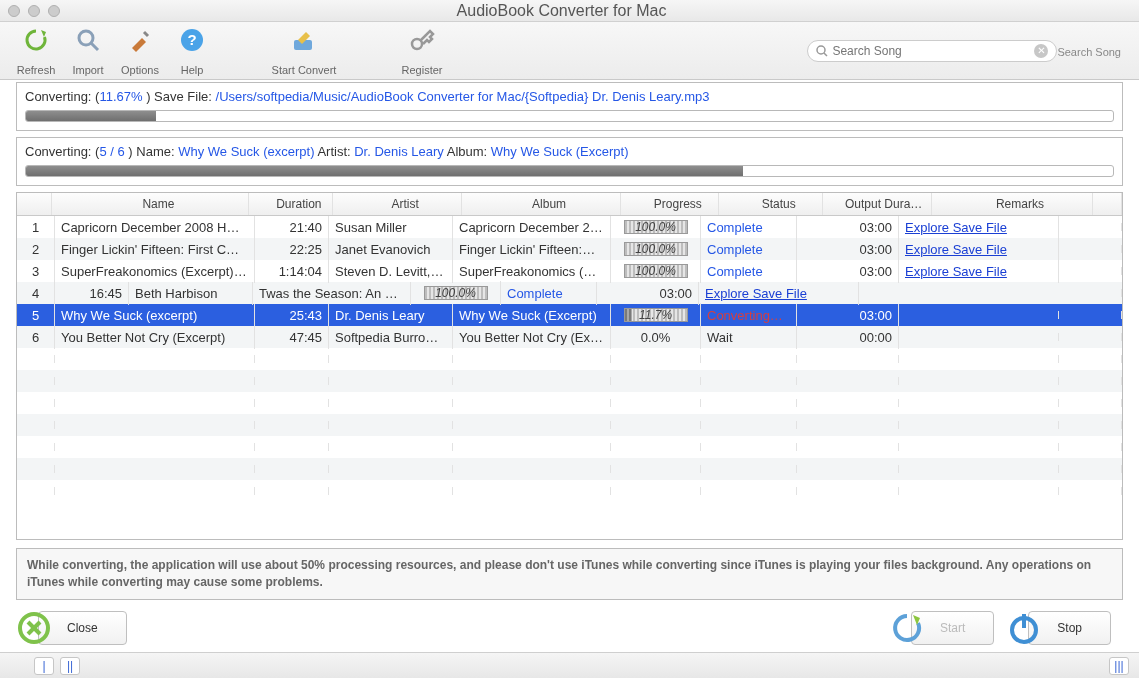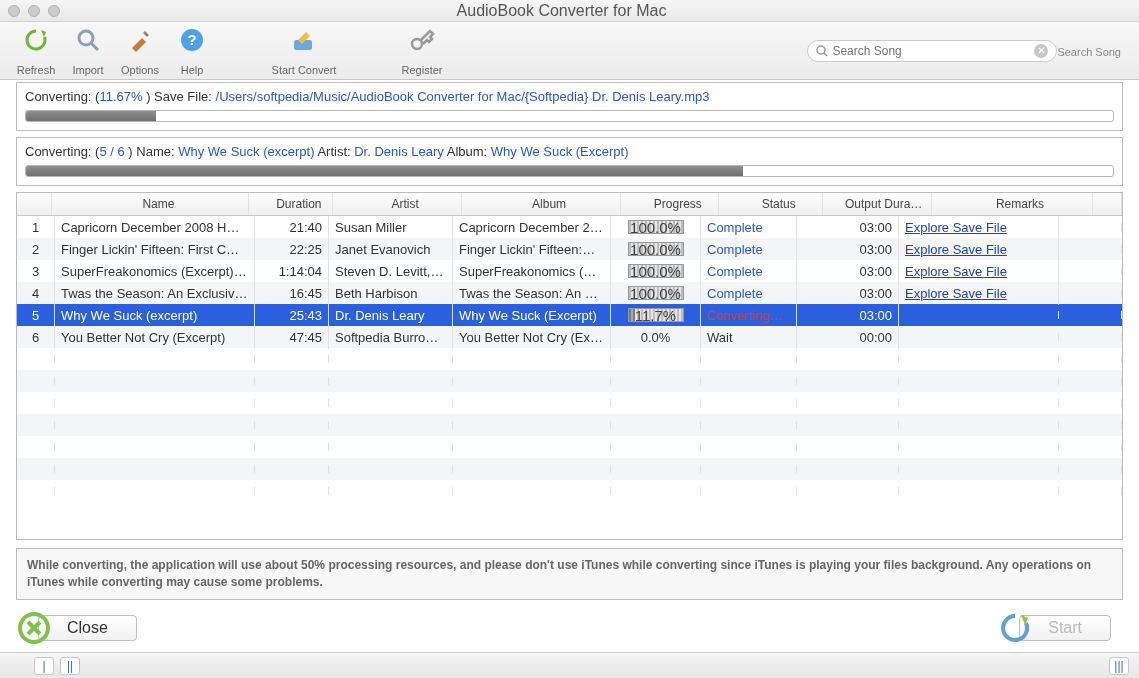--- a/index.html
+++ b/index.html
@@ -98,40 +98,40 @@
 .row { display:flex; font-size:13px; height:22px; align-items:center;}
 .row.alt { background:#f3f5f6;}
 .row.sel { background:#2b5fe0; color:#fff;}
 .row .col-idx{ text-align:center;}
 .row .col-dur{ text-align:right;}
 .row .col-out{ text-align:right;}
 .status-complete { color:#2557e6;}
 .status-converting { color:#d63f3f;}
 .remark { color:#1a3fd4; text-decoration:underline; cursor:pointer;}
 .progcell { display:flex; align-items:center; justify-content:center; height:16px;}
-.progcell .pbar { width:56px; height:14px; background:repeating-linear-gradient(90deg,#bdbdbd 0 2px,#e6e6e6 2px 4px); border:1px solid #999; position:relative; font-size:15px; color:#444; display:flex; align-items:center; justify-content:center;}
+.progcell .pbar { width:64px; height:14px; background:repeating-linear-gradient(90deg,#bdbdbd 0 2px,#e6e6e6 2px 4px); border:1px solid #999; position:relative; font-size:12px; color:#444; display:flex; align-items:center; justify-content:center;font-style:italic;}
 .progcell .pbar.partial::before{content:"";position:absolute;left:0;top:0;bottom:0;width:12%;background:repeating-linear-gradient(90deg,#7a7a7a 0 2px,#a8a8a8 2px 4px);}
 
 .warning { border:1px solid #bcbcbc; margin-top:8px; padding:8px 10px; font-size:12px; font-weight:700; color:#666; background:#f7f7f7; line-height:1.4;}
 
 .bottom {
   display:flex;
   align-items:center;
   padding: 10px 16px 6px 16px;
   background:#fff;
 }
 .btn {
-  height:26px;
+  height:34px;
   border:1px solid #bfbfbf;
   border-radius:4px;
   background:linear-gradient(#fff,#f1f1f1);
   display:flex;
   align-items:center;
   justify-content:center;
-  font-size:16px;
+  font-size:12px;
   color:#333;
   padding: 0 28px;
   cursor:pointer;
 }
 .btn.disabled { color:#bbb;}
 .iconbtn {
   display:flex;
   align-items:center;
   gap:0;
   margin-right: 12px;
@@ -315,21 +315,20 @@
               <div class="pbar">100.0%</div>
             </div>
           </div>
           <div class="col-status status-complete">Complete</div>
           <div class="col-out">03:00</div>
           <div class="col-rem"><span class="remark">Explore Save File</span></div>
           <div class="col-end"></div>
         </div>
         <div class="row alt">
           <div class="col-idx">4</div>
-          <div class="col-name">Twas the Season: An Exclusiv…</div>
           <div class="col-dur">16:45</div>
           <div class="col-artist">Beth Harbison</div>
           <div class="col-album">Twas the Season: An E…</div>
           <div class="col-prog">
             <div class="progcell">
               <div class="pbar">100.0%</div>
             </div>
           </div>
           <div class="col-status status-complete">Complete</div>
           <div class="col-out">03:00</div>
@@ -469,20 +468,29 @@
   <div style="flex:1"></div>
   <div class="iconbtn">
     <span class="bigicon">
       <svg width="36" height="36" viewBox="0 0 36 36">
           <path d="M18 6a12 12 0 1 0 11 7" fill="none" stroke="#5da1d8" stroke-width="4"></path>
           <path d="M24 5l7 3-3 7z" fill="#8cc63f"></path>
         </svg>
     </span>
     <div class="btn disabled">Start</div>
   </div>
+  <div class="iconbtn">
+    <span class="bigicon">
+      <svg width="36" height="36" viewBox="0 0 36 36">
+          <circle cx="18" cy="20" r="12" fill="none" stroke="#3f8fd4" stroke-width="4"></circle>
+          <line x1="18" y1="4" x2="18" y2="18" stroke="#3f8fd4" stroke-width="4"></line>
+        </svg>
+    </span>
+    <div class="btn">Stop</div>
+  </div>
 </div>
 
 <div class="footer">
   <div style="width:18px"></div>
   <div class="fbtn">|</div>
   <div class="fbtn">||</div>
   <div class="spacer"></div>
   <div class="fbtn">|||</div>
 </div>
 

